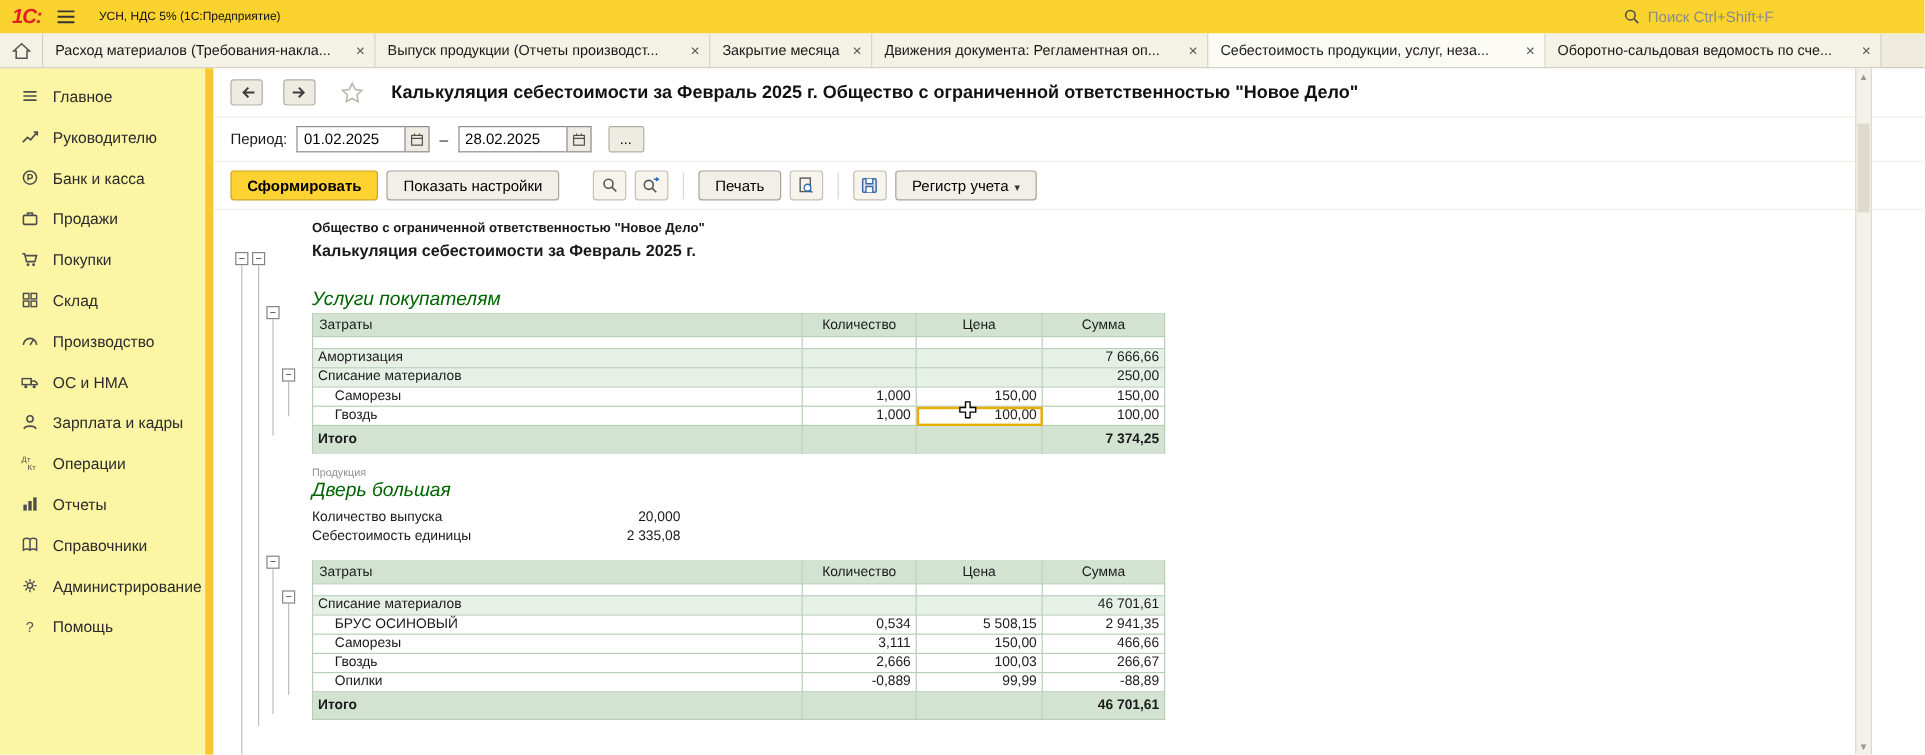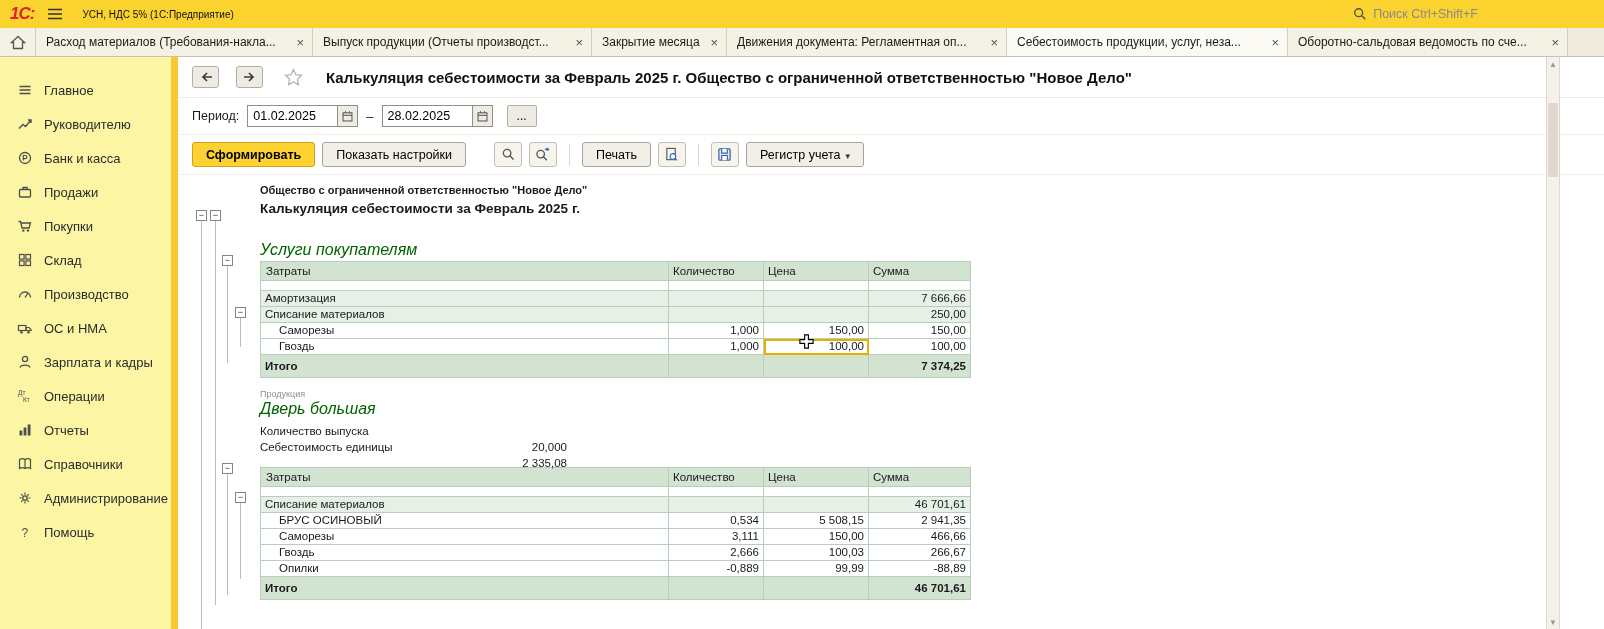--- a/index.html
+++ b/index.html
@@ -19,21 +19,21 @@
   .tabbar { position:absolute; left:0; top:28px; width:1604px; height:29px; background:#eeebdd;
             border-bottom:1px solid #c6c3b5; display:flex; }
   .tab { display:flex; align-items:center; gap:6px; padding:0 8px 0 10px; font-size:12px;
          background:#f4f1e5; border-right:1px solid #d2cfc2; cursor:pointer; overflow:hidden; }
   .tab.active { background:#fbfaf4; }
   .tab .lbl { white-space:nowrap; overflow:hidden; flex:1 1 auto; }
   .tab .tclose { flex:0 0 auto; color:#555; font-size:13px; line-height:13px; cursor:pointer; }
   .home-tab { width:36px; justify-content:center; padding:0; }
 
   
-  .sidebar { position:absolute; left:0; top:57px; width:178px; bottom:0; background:#fcf5a4; padding-top:16px; }
+  .sidebar { position:absolute; left:0; top:57px; width:178px; bottom:0; background:#fcf5a4; padding-top:6px; }
   .side-strip { position:absolute; right:0; top:0; bottom:0; width:7px; background:#f8c830; }
   .side-item { height:34px; display:flex; align-items:center; cursor:pointer; }
   .side-item .sicon { width:18px; height:18px; margin-left:16px; margin-right:10px; flex:0 0 auto;
                       display:flex; align-items:center; justify-content:center; }
   .side-item .slabel { font-size:13px; color:#2b2b2b; white-space:nowrap; }
 
   
   .main { position:absolute; left:178px; top:57px; right:0; bottom:0; background:#fff; }
   .navrow { height:41px; display:flex; align-items:center; padding-left:14px; gap:17px; border-bottom:1px solid #efede4; }
   .navbtn { width:27px; height:22px; border:1px solid #b3b0a3; border-radius:3px; background:#edebe2;
@@ -68,33 +68,33 @@
   .heading { font-size:13.5px; font-weight:bold; margin-top:4px; line-height:16px; }
   .group-label { font-size:16px; font-style:italic; color:#006400; line-height:13px; }
   .g1 { margin-top:26px; }
   .g2 { margin-top:3px; }
   .prod-small { font-size:9px; color:#8f8f8f; margin-top:11px; line-height:10px; }
 
   table.rpt { border-collapse:collapse; table-layout:fixed; width:710px; margin-top:5px; }
   table.rpt.t2 { margin-top:12px; }
   table.rpt td { border:1px solid #b6cfb6; font-size:11.5px; padding:0 4px; height:15px; line-height:15px;
                  white-space:nowrap; overflow:hidden; }
-  tr.hdr td { background:#d2e3d2; height:18px; line-height:18px; }
+  tr.hdr td { background:#d2e3d2; height:18px; line-height:18px; text-align:center; }
   tr.hdr td.c-name { text-align:left; padding-left:5px; }
   tr.sprow td { height:10px; background:#fff; }
   tr.lvl-group td { background:#e7f0e7; }
   tr.lvl-detail td { background:#fff; }
   tr.lvl-detail td.c-name { padding-left:18px; }
   tr.lvl-total td { background:#d2e3d2; font-weight:bold; height:23px; }
   td.c-num { text-align:right; }
   td.c-name { padding-left:5px; }
   td.sel-cell { outline:2px solid #e8ae00; outline-offset:-2px; text-align:right; }
 
   .info-block { margin-top:8px; width:307px; }
-  .info-row { display:flex; height:16px; line-height:16px; font-size:11.5px;flex-direction:column; }
+  .info-row { display:flex; height:16px; line-height:16px; font-size:11.5px; }
   .info-row .il { width:160px; }
   .info-row .iv { flex:1; text-align:right; }
 
   
   .tree { position:absolute; left:0; top:0; width:82px; height:100%; }
   .tbox { position:absolute; width:11px; height:11px; border:1px solid #848484; background:#fff;
           font-size:9px; line-height:9px; text-align:center; color:#333; cursor:pointer; }
   .tline { position:absolute; width:1px; background:#bdbdbd; }
 
   .cursor { position:absolute; left:620px; top:158px; z-index:5; pointer-events:none; }

